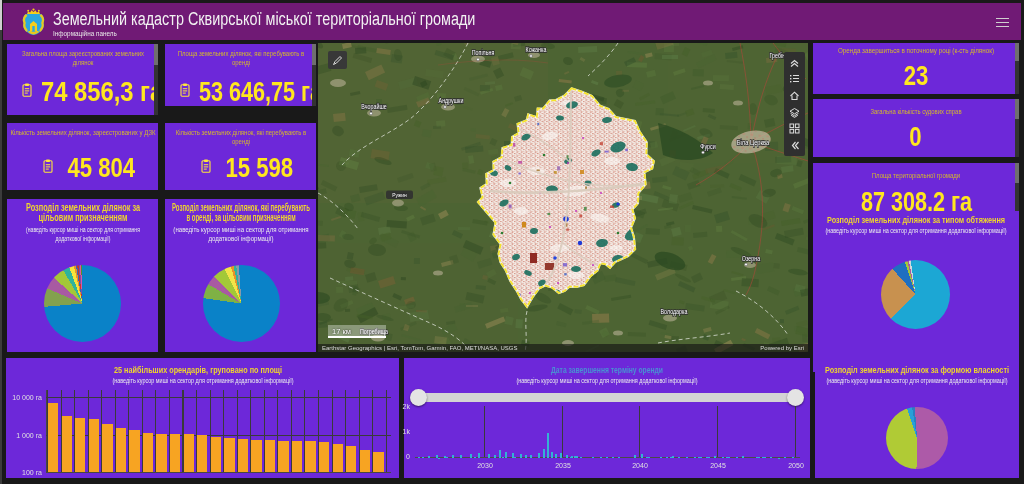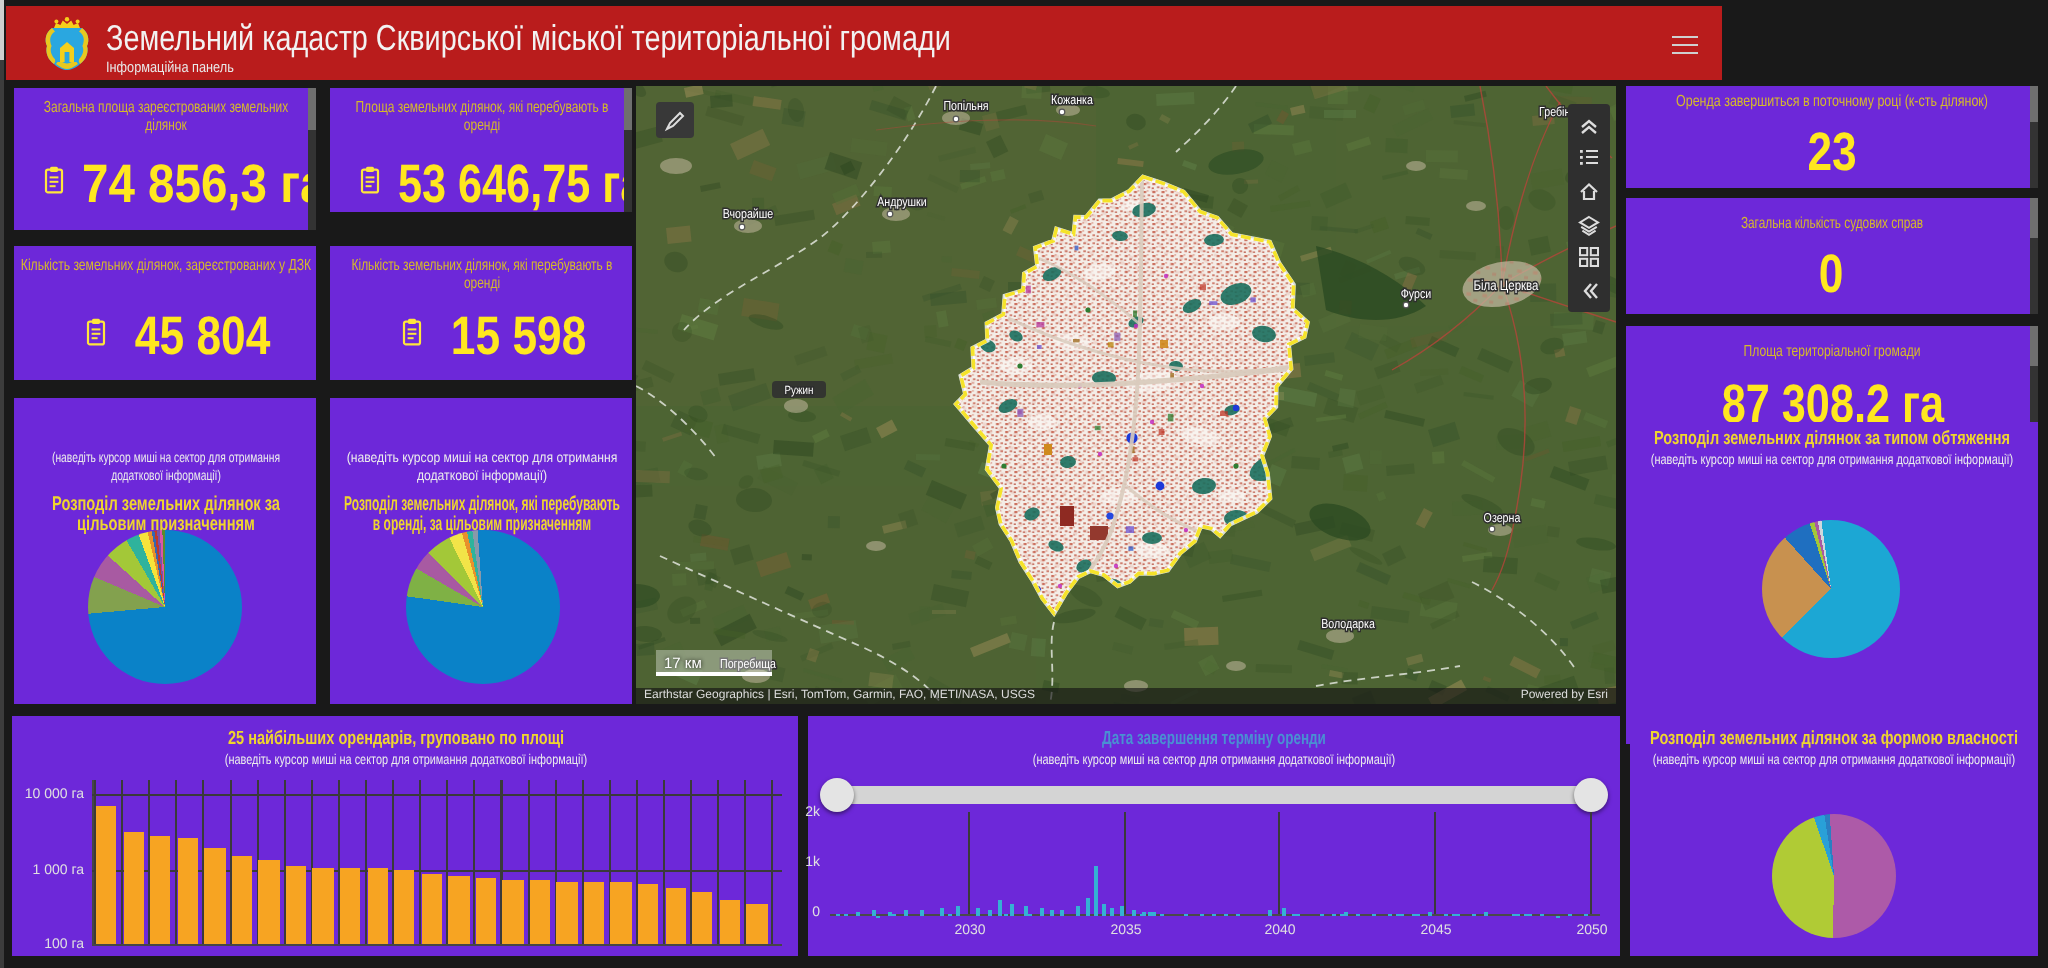--- a/index.html
+++ b/index.html
@@ -1,40 +1,40 @@
 <!DOCTYPE html>
 <html><head><meta charset="utf-8">
 <style>
 * { margin:0; padding:0; box-sizing:border-box; }
 html,body { width:1024px; height:484px; background:#191919; overflow:hidden;
   font-family:"Liberation Sans", sans-serif; position:relative; }
 .panel { position:absolute; background:#6d28d9; overflow:hidden; }
 .abs { position:absolute; }
 .cl { white-space:nowrap; text-align:center; transform-origin:50% 50%; width:420px; margin-left:calc(50% - 210px); }
 .tt { position:absolute; left:0; right:0; color:#d6b92b; font-size:8px; line-height:9.5px; }
-.t2 { position:absolute; left:0; right:0; color:#efd52e; font-size:10px; font-weight:bold; line-height:10px;margin-top:45px; }
+.t2 { position:absolute; left:0; right:0; color:#efd52e; font-size:10px; font-weight:bold; line-height:10px; }
 .t2b { position:absolute; left:0; right:0; color:#efd52e; font-size:9.5px; font-weight:bold; line-height:10px; }
 .sub { position:absolute; left:0; right:0; color:#ececec; font-size:7px; line-height:9.3px; }
 .num { position:absolute; left:0; right:0; text-align:center; color:#ffe71f; font-size:27px; font-weight:bold; white-space:nowrap; }
 .numsc { display:inline-block; transform:scaleX(0.8); transform-origin:center; }
 .nrow { position:absolute; left:0; right:0; display:flex; align-items:center; color:#ffe71f; font-size:27px; font-weight:bold; white-space:nowrap; }
 .ctr { justify-content:center; padding-left:20px; }
 .sb { position:absolute; width:4px; background:#333333; top:0; bottom:0; right:0; }
 .sbt { position:absolute; width:4px; background:#6f6f6f; right:0; }
 .pie { position:absolute; border-radius:50%; }
 .obar { position:absolute; background:#f7a422; }
 .hbar { position:absolute; width:2px; background:#35b1d4; }
 .glabel { position:absolute; color:#e0e0e0; font-size:7px; }
 .mtool { width:21px; height:16.6px; display:flex; align-items:center; justify-content:center; }
 </style></head>
 <body>
 <div class="abs" style="left:0;top:0;width:2px;height:484px;background:#3c3c3c"></div>
 <div class="abs" style="left:0;top:0;width:2px;height:30px;background:#cfcfcf"></div>
 
-<div class="panel" style="left:3px;top:3px;width:858px;height:37px;background:#b91c1c">
+<div class="panel" style="left:3px;top:3px;width:1018px;height:37px;background:#701a75">
   <div class="abs" style="left:17px;top:4px"><svg width="27" height="29" viewBox="0 0 27 29">
 <path d="M6,7 C3,9 2,13 3.5,16 C2.5,19 4,23 7,25 C9,27 12,28 13.5,28 C15,28 18,27 20,25 C23,23 24.5,19 23.5,16 C25,13 24,9 21,7 Z" fill="#2aa7e0"></path>
 <path d="M6,7 C3,9 2,13 3.5,16 C2.5,19 4,23 7,25 L8,23 C5.5,21 4.8,18 5.8,16 C4.5,13 5,10.5 7.5,8.8 Z" fill="#e8c820"></path>
 <path d="M21,7 C24,9 25,13 23.5,16 C24.5,19 23,23 20,25 L19,23 C21.5,21 22.2,18 21.2,16 C22.5,13 22,10.5 19.5,8.8 Z" fill="#e8c820"></path>
 <path d="M8,25 C10,26.5 12,27.5 13.5,27.5 C15,27.5 17,26.5 19,25 L17.5,23 C16,24 14.5,24.8 13.5,24.8 C12.5,24.8 11,24 9.5,23 Z" fill="#e8c820"></path>
 <rect x="7.5" y="8" width="12" height="16" rx="1" fill="#2aa7e0"></rect>
 <path d="M10,24 L10,17 L13.5,14 L17,17 L17,24 Z" fill="#f5cf1b"></path>
 <rect x="12.3" y="19" width="2.4" height="5" fill="#2aa7e0"></rect>
 <path d="M7,7 L20,7 L19,4.5 L16.8,5.5 L15.6,3.2 L13.5,5 L11.4,3.2 L10.2,5.5 L8,4.5 Z" fill="#f5cf1b"></path>
 <circle cx="8.2" cy="3.8" r="1" fill="#f5cf1b"></circle>

